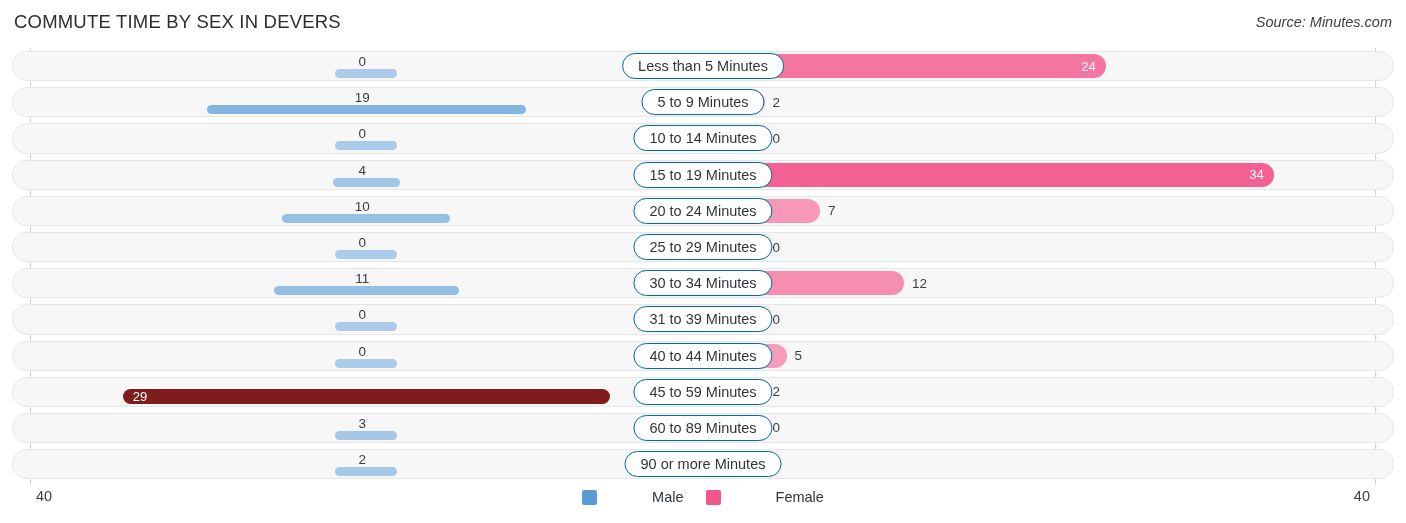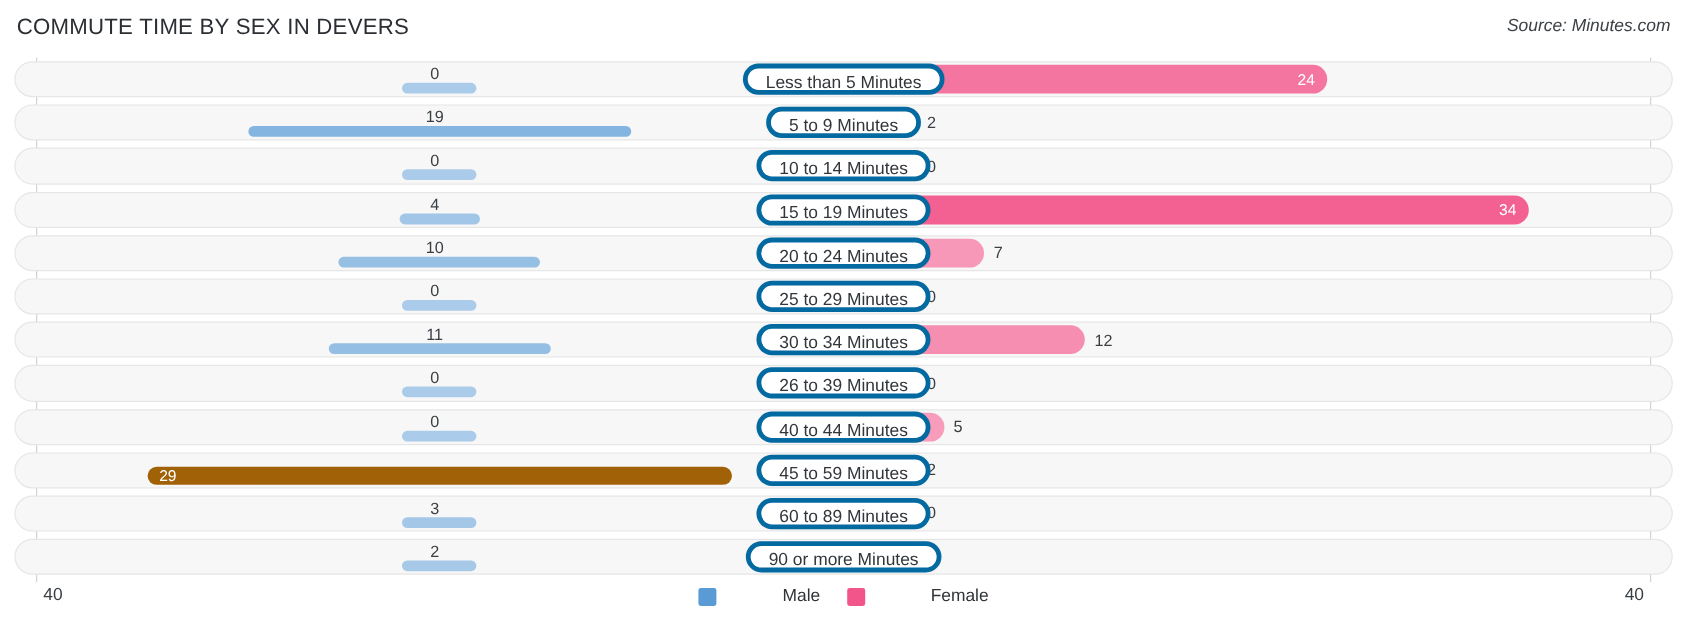--- a/index.html
+++ b/index.html
@@ -138,21 +138,21 @@
   .half.male .bar-outlabel  { order: -1; margin-right: 8px; }
   .half.female .bar-outlabel { margin-left: 8px; }
 
   
   .center-pill {
     position: absolute;
     left: 50%;
     top: 50%;
     transform: translate(-50%, -50%);
     background: #ffffff;
-    border: 4px solid #0369a1;
+    border: 1px solid #0369a1;
     border-radius: 14px;
     height: 26px;
     line-height: 24px;
     padding: 0 15px;
     font-size: 14.5px;
     color: #31363b;
     white-space: nowrap;
     z-index: 5;
     box-shadow: 0 0 2px rgba(0,0,0,.05);
   }
@@ -317,41 +317,41 @@
           <div class="bars">
             <div class="half male">
               <span class="bar-outlabel">0</span>
               <div class="bar male" style="width: 62px; background: rgb(170, 203, 233);"></div>
             </div>
             <div class="half female">
               <div class="bar female" style="width: 62px; background: rgb(248, 167, 194);"></div>
               <span class="bar-outlabel">0</span>
             </div>
           </div>
-          <div class="center-pill">26 to 39 Minutes</div>
+          <div class="center-pill">31 to 39 Minutes</div>
         </div>
         <div class="row">
           <div class="track"></div>
           <div class="bars">
             <div class="half male">
               <span class="bar-outlabel">0</span>
               <div class="bar male" style="width: 62px; background: rgb(170, 203, 233);"></div>
             </div>
             <div class="half female">
               <div class="bar female" style="width: 84px; background: rgb(247, 156, 187);"></div>
               <span class="bar-outlabel">5</span>
             </div>
           </div>
           <div class="center-pill">40 to 44 Minutes</div>
         </div>
         <div class="row">
           <div class="track"></div>
           <div class="bars">
             <div class="half male">
-              <div class="bar male" style="width: 487.2px; background: #a16207; margin-top: 47px;">
+              <div class="bar male" style="width: 487.2px; background: #7f1d1d; margin-top: 47px;">
                 <span class="bar-inlabel">29</span>
               </div>
             </div>
             <div class="half female">
               <div class="bar female" style="width: 62px; background: rgb(248, 163, 191);"></div>
               <span class="bar-outlabel">2</span>
             </div>
           </div>
           <div class="center-pill">45 to 59 Minutes</div>
         </div>

